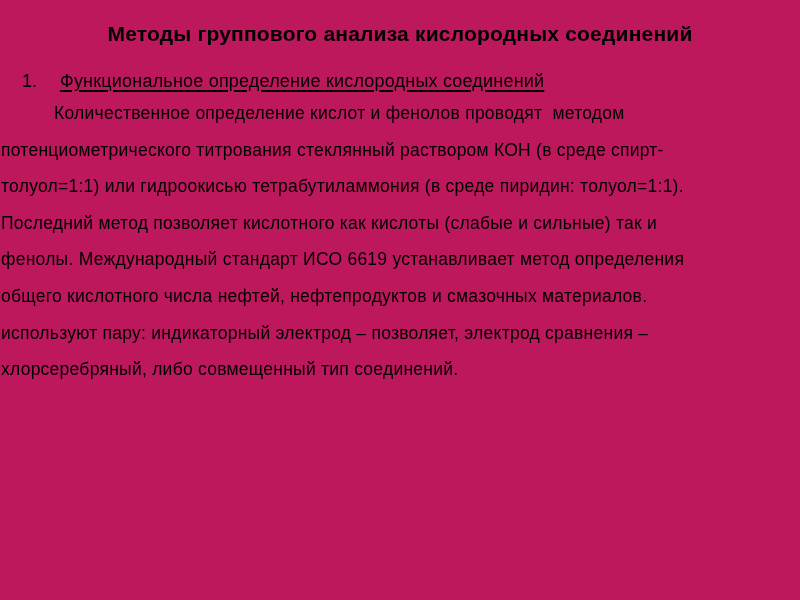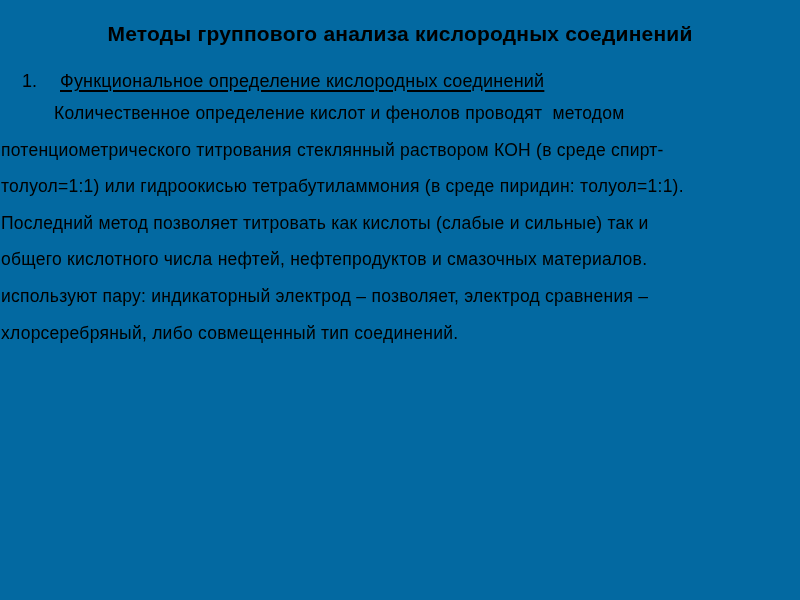--- a/index.html
+++ b/index.html
@@ -3,21 +3,21 @@
 <meta charset="utf-8">
 <style>
   html, body {
     margin: 0;
     padding: 0;
   }
   .slide {
     position: relative;
     width: 800px;
     height: 600px;
-    background: #0369a1;
+    background: #be185d;
     overflow: hidden;
     font-family: "Liberation Sans", "DejaVu Sans", sans-serif;
     color: #000000;
   }
   .slide-title {
     position: absolute;
     top: 20px;
     left: 0;
     width: 100%;
     text-align: center;
@@ -79,19 +79,20 @@
 
   <div class="list-item">
     <span class="list-number">1.</span>
     <span class="list-heading">Функциональное определение кислородных соединений</span>
   </div>
 
   <div class="body-text">
     <div class="line first-line">Количественное определение кислот и фенолов проводят  методом</div>
     <div class="line">потенциометрического титрования стеклянный раствором КОН (в среде спирт-</div>
     <div class="line">толуол=1:1) или гидроокисью тетрабутиламмония (в среде пиридин: толуол=1:1).</div>
-    <div class="line">Последний метод позволяет титровать как кислоты (слабые и сильные) так и</div>
+    <div class="line">Последний метод позволяет кислотного как кислоты (слабые и сильные) так и</div>
+    <div class="line">фенолы. Международный стандарт ИСО 6619 устанавливает метод определения</div>
     <div class="line">общего кислотного числа нефтей, нефтепродуктов и смазочных материалов.</div>
     <div class="line">используют пару: индикаторный электрод – позволяет, электрод сравнения –</div>
     <div class="line">хлорсеребряный, либо совмещенный тип соединений.</div>
   </div>
 
 </div>
 
 </body></html>

